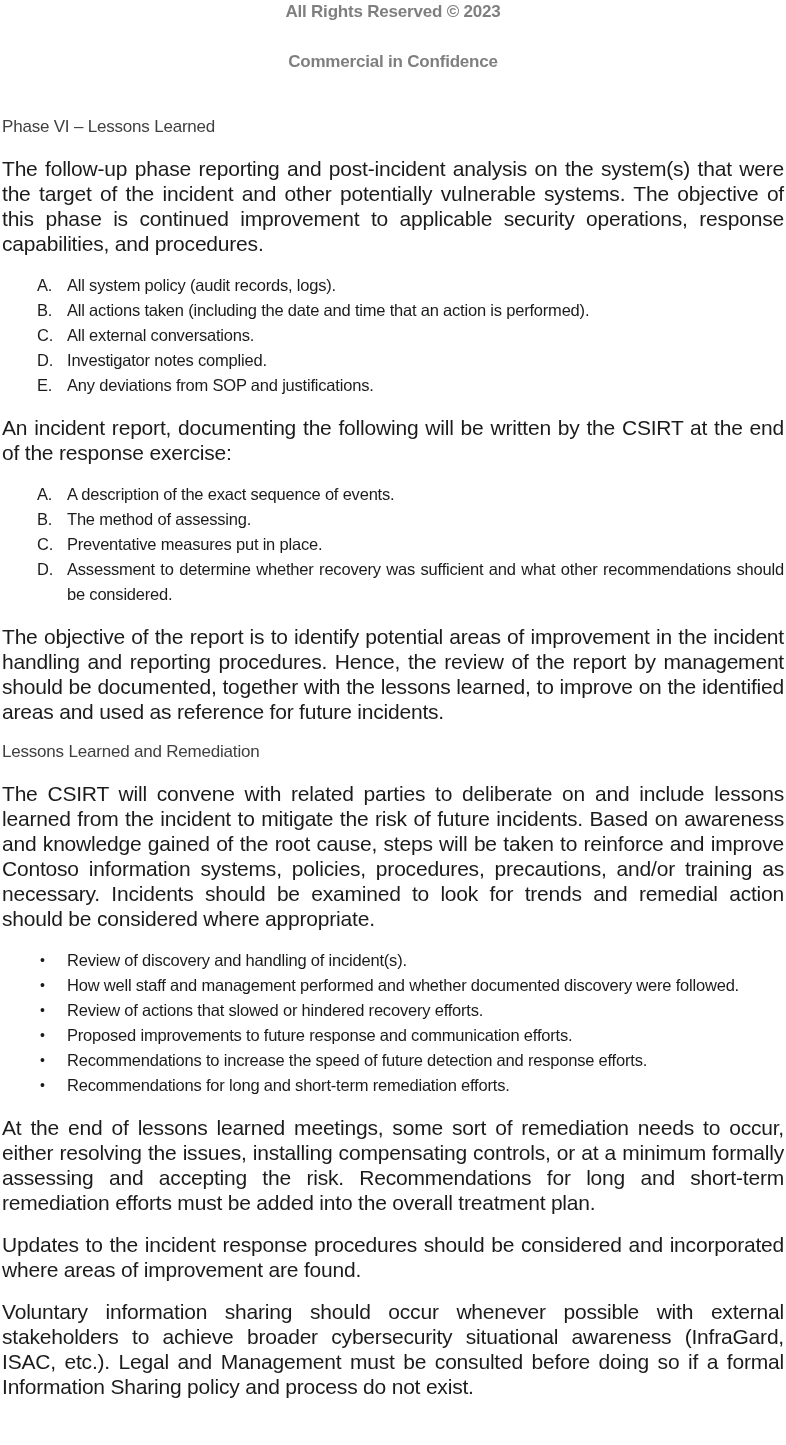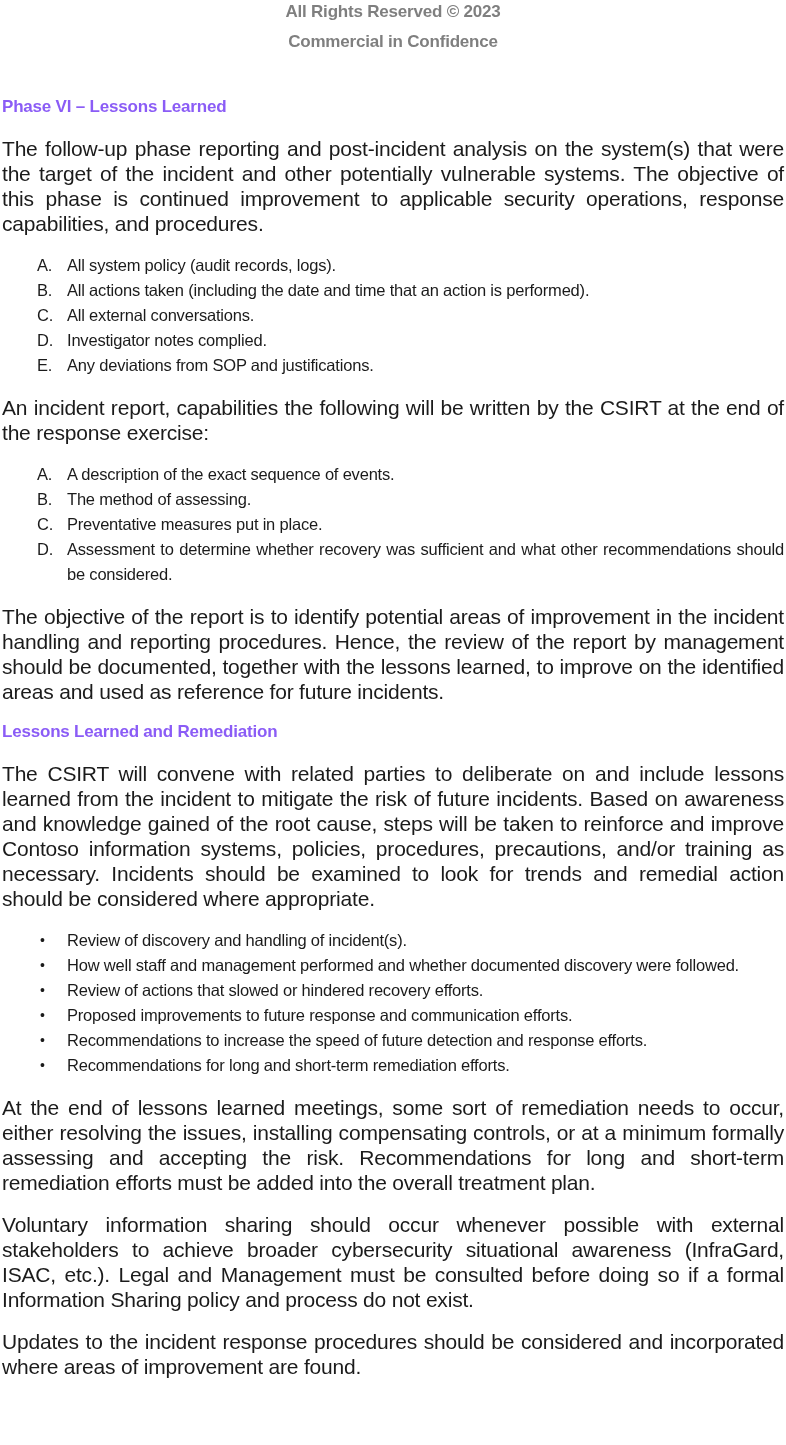--- a/index.html
+++ b/index.html
@@ -20,27 +20,27 @@
   
   .page-header { margin-bottom: 44px; }
   .hdr-line {
     text-align: center;
     font-weight: bold;
     color: #7f7f7f;
     font-size: 17px;
     line-height: 20px;
     letter-spacing: -0.2px;
   }
-  .hdr-line + .hdr-line { margin-top: 10px; }
+  .hdr-line + .hdr-line { margin-top: 30px; }
 
   
   .doc-heading {
     font-size: 17px;
-    font-weight: bold;
-    color: #8b5cf6;
+    font-weight: normal;
+    color: #404040;
     line-height: 22px;
     margin: 0 0 18px 0;
     letter-spacing: -0.2px;
   }
   .doc-para {
     font-size: 21px;
     line-height: 25px;
     text-align: justify;
     margin: 0 0 17px 0;
     letter-spacing: -0.2px;
@@ -102,21 +102,21 @@
       <div class="doc-li">
         <span class="marker">D.</span>
         <span class="li-text">Investigator notes complied.</span>
       </div>
       <div class="doc-li">
         <span class="marker">E.</span>
         <span class="li-text">Any deviations from SOP and justifications.</span>
       </div>
     </div>
 
-    <p class="doc-para">An incident report, capabilities the following will be written by the CSIRT at the end of the response exercise:</p>
+    <p class="doc-para">An incident report, documenting the following will be written by the CSIRT at the end of the response exercise:</p>
 
     <div class="doc-list">
       <div class="doc-li">
         <span class="marker">A.</span>
         <span class="li-text">A description of the exact sequence of events.</span>
       </div>
       <div class="doc-li">
         <span class="marker">B.</span>
         <span class="li-text">The method of assessing.</span>
       </div>
@@ -159,18 +159,18 @@
         <span class="li-text">Recommendations to increase the speed of future detection and response efforts.</span>
       </div>
       <div class="doc-li">
         <span class="bullet-marker">•</span>
         <span class="li-text">Recommendations for long and short-term remediation efforts.</span>
       </div>
     </div>
 
     <p class="doc-para">At the end of lessons learned meetings, some sort of remediation needs to occur, either resolving the issues, installing compensating controls, or at a minimum formally assessing and accepting the risk. Recommendations for long and short-term remediation efforts must be added into the overall treatment plan.</p>
 
+    <p class="doc-para">Updates to the incident response procedures should be considered and incorporated where areas of improvement are found.</p>
+
     <p class="doc-para">Voluntary information sharing should occur whenever possible with external stakeholders to achieve broader cybersecurity situational awareness (InfraGard, ISAC, etc.). Legal and Management must be consulted before doing so if a formal Information Sharing policy and process do not exist.</p>
-
-    <p class="doc-para">Updates to the incident response procedures should be considered and incorporated where areas of improvement are found.</p>
 
   </div>
 </div>
 
 </body></html>

